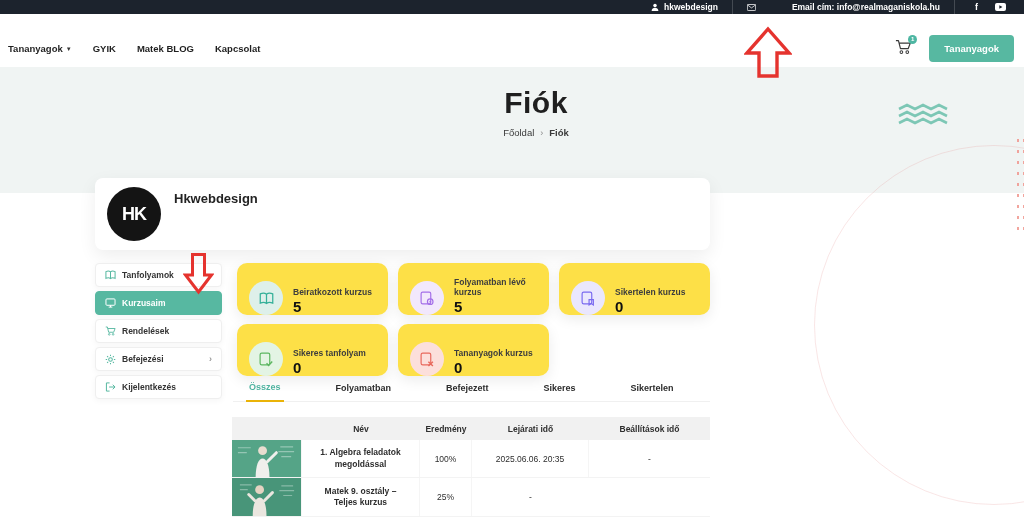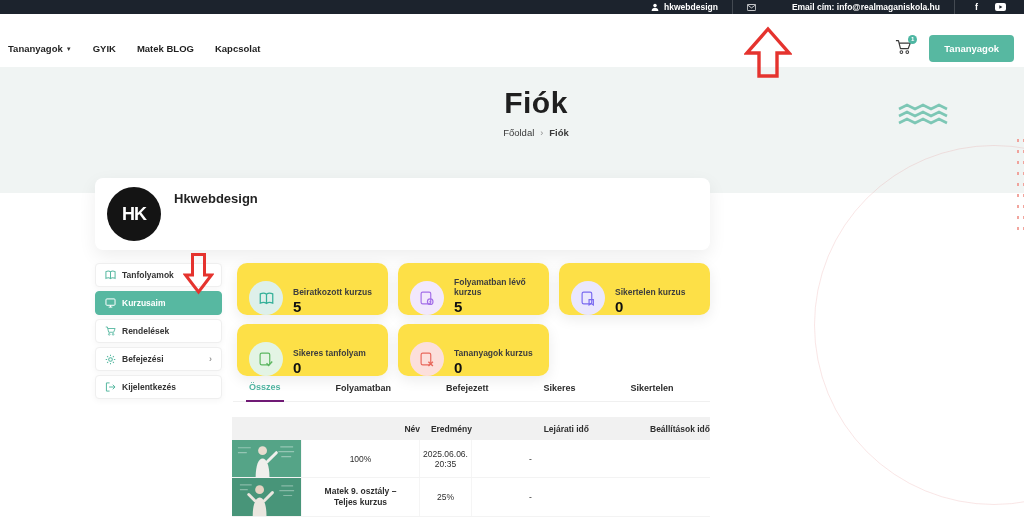--- a/index.html
+++ b/index.html
@@ -60,26 +60,26 @@
   .stat-value { font-size:15px; font-weight:800; color:#101010; margin-top:1px; }
   .stat-card:nth-child(1) .stat-icon { background:#def0ea; color:#35b099; }
   .stat-card:nth-child(2) .stat-icon { background:#f2e8fc; color:#a46fe8; }
   .stat-card:nth-child(3) .stat-icon { background:#eae7fd; color:#7a6bf0; }
   .stat-card:nth-child(4) .stat-icon { background:#e3f4e4; color:#5cb660; }
   .stat-card:nth-child(5) .stat-icon { background:#fcdfdb; color:#e8695d; }
 
   
   .tabs { position:absolute; left:233px; top:382px; width:477px; display:flex; align-items:flex-end; padding-left:13px; border-bottom:1px solid #f0f0f0; }
   .tab { font-size:9px; font-weight:700; color:#2c2c2c; padding:0 3px 8px; margin-right:49px; cursor:pointer; }
-  .tab.active { color:#4fb3a0; border-bottom:2px solid #701a75; margin-bottom:-1px; }
+  .tab.active { color:#4fb3a0; border-bottom:2px solid #eab308; margin-bottom:-1px; }
 
   
   .ctable { position:absolute; left:232px; top:417px; width:478px; height:100px; overflow:hidden; font-size:8.5px; color:#2e2e2e; }
   .t-cols { display:grid; grid-template-columns:70px 118px 52px 117px 121px; }
-  .t-header { background:#f1f1f1; height:23px; align-items:center; font-weight:700; text-align:right; }
+  .t-header { background:#f1f1f1; height:23px; align-items:center; font-weight:700; text-align:center; }
   .t-row { background:#fff; align-items:center; text-align:center; border-bottom:1px solid #f3f3f3; }
   .t-row > div { height:100%; display:flex; align-items:center; justify-content:center; border-right:1px solid #f5f5f5; }
   .t-row > div:last-child { border-right:none; }
   .row-1 { height:38px; }
   .row-2 { height:39px; }
   .t-name { font-weight:700; line-height:1.35; padding:0 10px; }
   .t-thumb { padding:0 !important; overflow:hidden; }
   .t-thumb svg { display:block; width:70px; height:100%; }
 </style>
 </head>
@@ -308,20 +308,21 @@
       <div class="t-thumb">
         <svg viewBox="0 0 70 38" preserveAspectRatio="none">
           <rect width="70" height="38" fill="#4fa183"></rect>
           <rect width="70" height="38" fill="#ffffff" opacity="0.04"></rect>
           <path d="M6 8 h13 M6 13 h9 M49 7 h13 M47 12 h16 M50 17 h10" stroke="rgba(255,255,255,.38)" stroke-width="1.2"></path>
           <circle cx="31" cy="11" r="4.5" fill="#e9ddd0"></circle>
           <path d="M24 38 C24 26 27 19 31 19 C35 19 38 26 38 38 Z" fill="#f0efec"></path>
           <path d="M36 22 L45 13" stroke="#f0efec" stroke-width="3" stroke-linecap="round"></path>
         </svg>
       </div>
+      <div class="t-name">1. Algebra feladatok megoldással</div>
       <div>100%</div>
       <div>2025.06.06. 20:35</div>
       <div>-</div>
     </div>
     <div class="t-cols t-row row-2">
       <div class="t-thumb">
         <svg viewBox="0 0 70 39" preserveAspectRatio="none">
           <rect width="70" height="39" fill="#4c9e80"></rect>
           <rect width="70" height="39" fill="#000000" opacity="0.05"></rect>
           <path d="M8 7 h12 M8 12 h8 M50 8 h12 M48 13 h15 M52 18 h9" stroke="rgba(255,255,255,.35)" stroke-width="1.2"></path>

